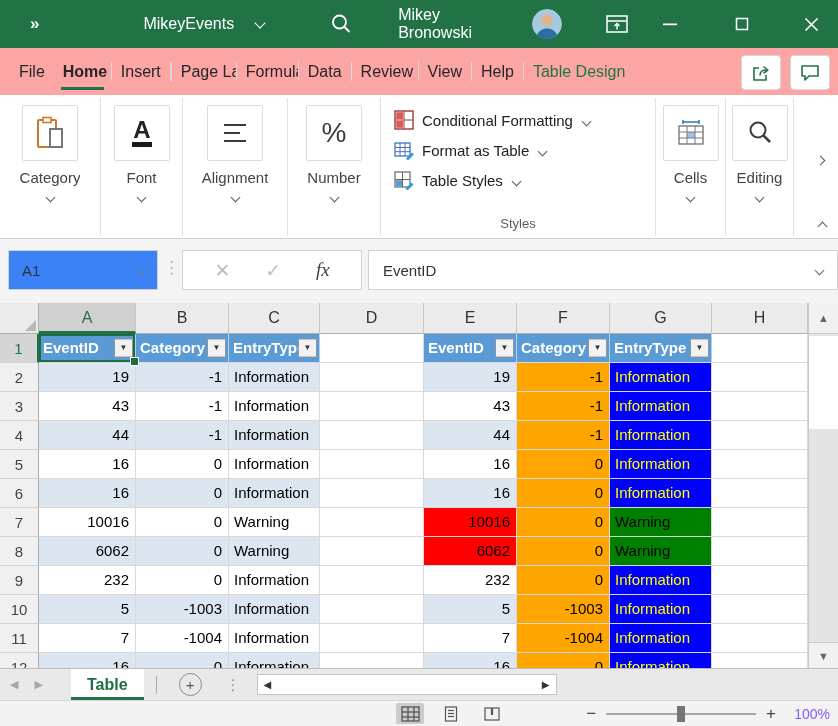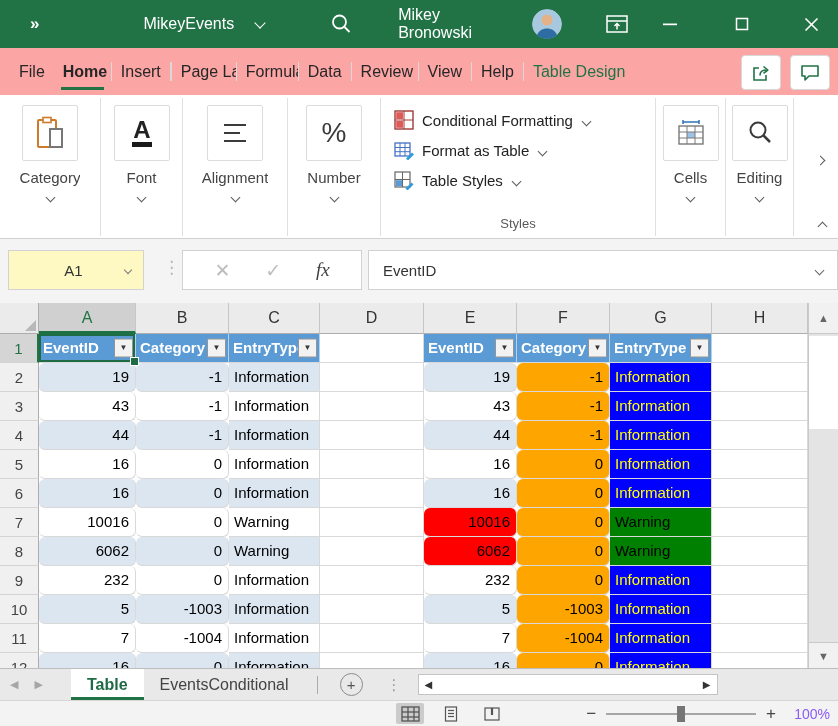--- a/index.html
+++ b/index.html
@@ -47,21 +47,21 @@
   .up{transform:rotate(-135deg);}
   .stylebtn{display:flex;align-items:center;gap:8px;height:30px;padding-left:13px;font-size:15px;color:#222;cursor:default;}
   .stylebtn .chev{margin-left:2px;margin-top:2px;}
   .gcaption{margin-top:auto;text-align:center;font-size:13px;color:#5A5A5A;padding-bottom:5px;}
   .ribbonrail{position:relative;flex:1;}
   .railchev-r{position:absolute;right:14px;top:62px;}
   .railchev-u{position:absolute;right:12px;bottom:8px;}
 
   
   .fbar{position:absolute;left:0;top:239px;width:838px;height:64px;background:#F4F4F4;box-sizing:border-box;}
-  .namebox{position:absolute;left:8px;top:11px;width:136px;height:40px;background:#fef9c3;border:1px solid #D2D2D2;box-sizing:border-box;display:flex;align-items:center;text-align:center;}
+  .namebox{position:absolute;left:8px;top:11px;width:150px;height:40px;background:#3b82f6;border:1px solid #D2D2D2;box-sizing:border-box;display:flex;align-items:center;}
   .namebox .nbtext{margin-left:13px;font-size:15px;color:#333;flex:1;}
   .nbcaret{width:5px;height:5px;border-right:1.3px solid #777;border-bottom:1.3px solid #777;transform:rotate(45deg);margin-right:12px;}
   .fdots{position:absolute;left:163px;top:18px;color:#B5B5B5;font-size:17px;letter-spacing:0;}
   .fxbox{position:absolute;left:182px;top:11px;width:180px;height:40px;background:#fff;border:1px solid #D2D2D2;box-sizing:border-box;display:flex;align-items:center;justify-content:space-around;padding:0 14px;}
   .fxcancel,.fxenter{color:#BDBDBD;font-size:19px;}
   .fxfn{font-family:"Liberation Serif","DejaVu Serif",serif;font-style:italic;font-size:19px;color:#3F3F3F;}
   .finput{position:absolute;left:368px;top:11px;right:0;height:40px;background:#fff;border:1px solid #D2D2D2;box-sizing:border-box;display:flex;align-items:center;}
   .finput .ftext{margin-left:14px;font-size:15px;color:#333;flex:1;}
   .fcaret{width:6px;height:6px;border-right:1.5px solid #666;border-bottom:1.5px solid #666;transform:rotate(45deg);margin-right:14px;}
 
@@ -70,21 +70,21 @@
   .colhdrrow{display:flex;height:31px;}
   .corner{width:39px;height:31px;background:#EBEBEB;border-right:1px solid #ADADAD;border-bottom:1px solid #ADADAD;box-sizing:border-box;position:relative;flex:none;}
   .corner::after{content:"";position:absolute;right:2px;bottom:2px;border-left:11px solid transparent;border-bottom:11px solid #B8B8B8;}
   .colhdr{height:31px;line-height:30px;text-align:center;font-size:16px;color:#333;background:#EBEBEB;border-right:1px solid #C6C6C6;border-bottom:1px solid #ADADAD;box-sizing:border-box;flex:none;}
   .colhdr.sel{background:#D0D0D0;color:#217346;border-bottom:3px solid #1E7145;}
   .ca{width:97px;} .cb{width:93px;} .cc{width:91px;} .cd{width:104px;} .ce{width:93px;} .cf{width:93px;} .cg{width:102px;} .ch{width:96px;}
   .gridrow{display:flex;height:29px;background:#fff;}
   .rowhdr{width:39px;height:29px;line-height:29px;flex:none;background:#F0F0F0;border-right:1px solid #ADADAD;border-bottom:1px solid #D4D4D4;text-align:center;font-size:15px;color:#444;box-sizing:border-box;}
   .rowhdr.sel{background:#D5D5D5;color:#217346;border-right:2px solid #217346;}
   .cell{height:29px;line-height:28px;font-size:15px;color:#000;border-right:1px solid #D9D9D9;border-bottom:1px solid #D9D9D9;box-sizing:border-box;flex:none;position:relative;overflow:hidden;white-space:nowrap;}
-  .num{text-align:right;padding-right:6px;border-radius:6px;}
+  .num{text-align:right;padding-right:6px;}
   .txt{text-align:left;padding-left:5px;}
   .band{background:#DCE6F1;}
   .fill-red{background:#FF0000;}
   .fill-orange{background:#FFA500;}
   .fill-info{background:#0000FF;color:#FFFF00;}
   .fill-warn{background:#008000;color:#000;}
   .th{background:#5B9BD5;border-right:1px solid rgba(255,255,255,.55);}
   .th .thlabel{display:block;color:#fff;font-weight:700;font-size:15px;padding-left:4px;padding-right:18px;overflow:hidden;}
   .filter{position:absolute;right:2px;top:50%;transform:translateY(-50%);width:17px;height:17px;background:#F2F2F2;border:1px solid #949494;border-radius:1px;color:#333;font-size:8px;line-height:16px;text-align:center;}
   .a1{box-shadow:inset 0 0 0 2px #1E6B44;overflow:visible;z-index:3;}
@@ -507,21 +507,20 @@
     <div class="vbtn vdown">▼</div>
   </div>
 
   <div class="sheetbar">
     <div class="snav">
       <span>◀</span>
       <span>▶</span>
     </div>
     <div class="stabs">
       <div class="stab active">Table</div>
-      <div class="stab">EventsConditional</div>
     </div>
     <div class="sdiv"></div>
     <div class="addsheet">+</div>
     <div class="sdots">⋮</div>
     <div class="hscroll">
       <span>◀</span>
       <span>▶</span>
     </div>
   </div>
 

